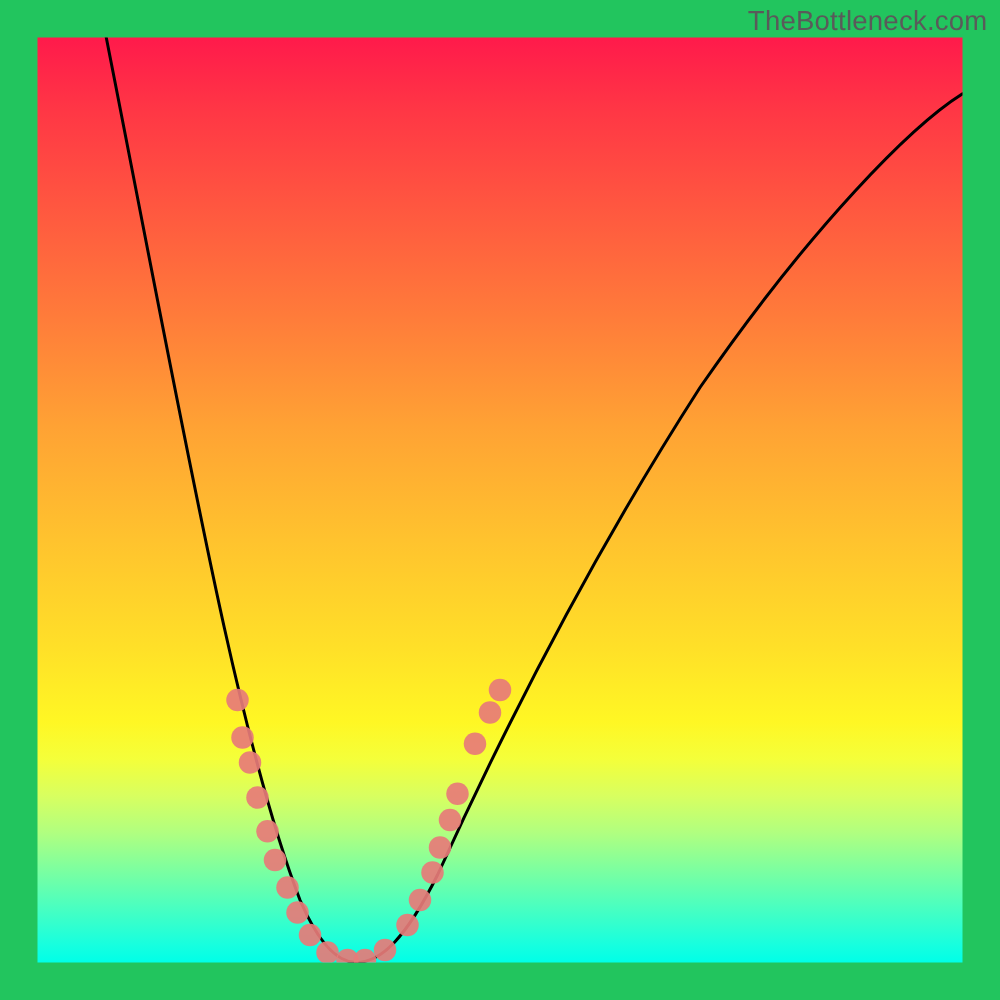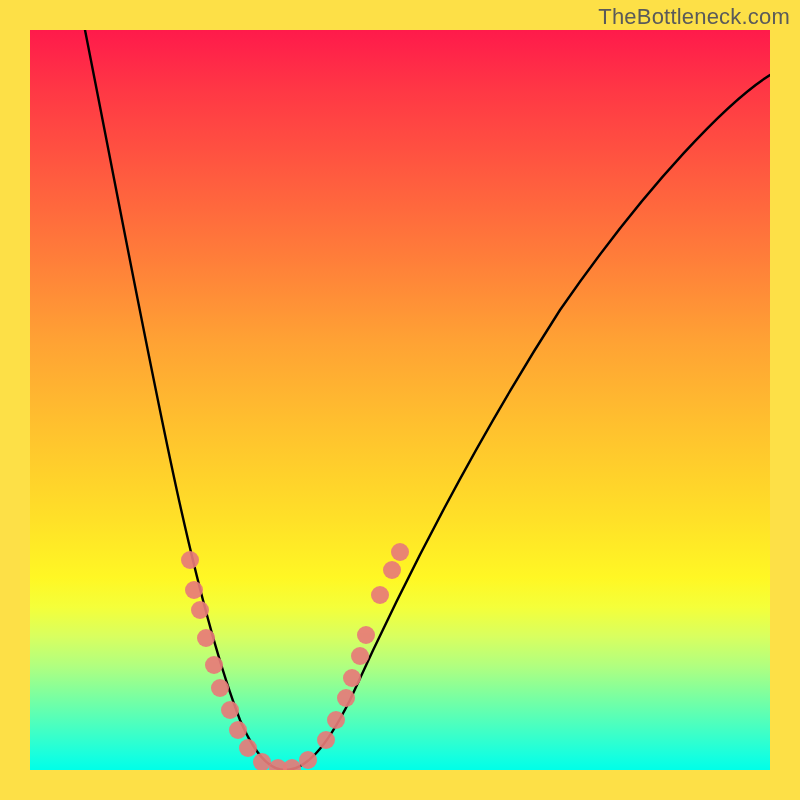--- a/index.html
+++ b/index.html
@@ -10,21 +10,21 @@
     background: #000;
     overflow: hidden;
     font-family: Arial, Helvetica, sans-serif;
   }
   .frame {
     position: absolute;
     left: 0;
     top: 0;
     width: 800px;
     height: 800px;
-    background: #fde047;
+    background: #22c55e;
   }
   .plot {
     position: absolute;
     left: 30px;
     top: 30px;
     width: 740px;
     height: 740px;
     background: linear-gradient(
       to bottom,
       #ff1a4b 0%,

